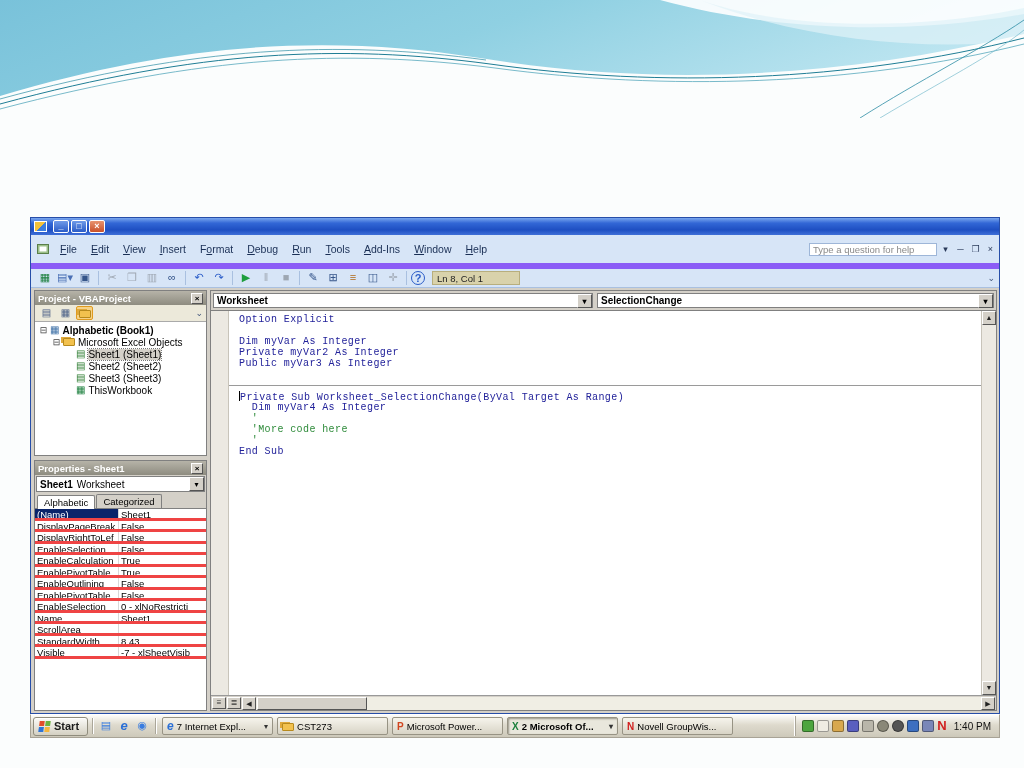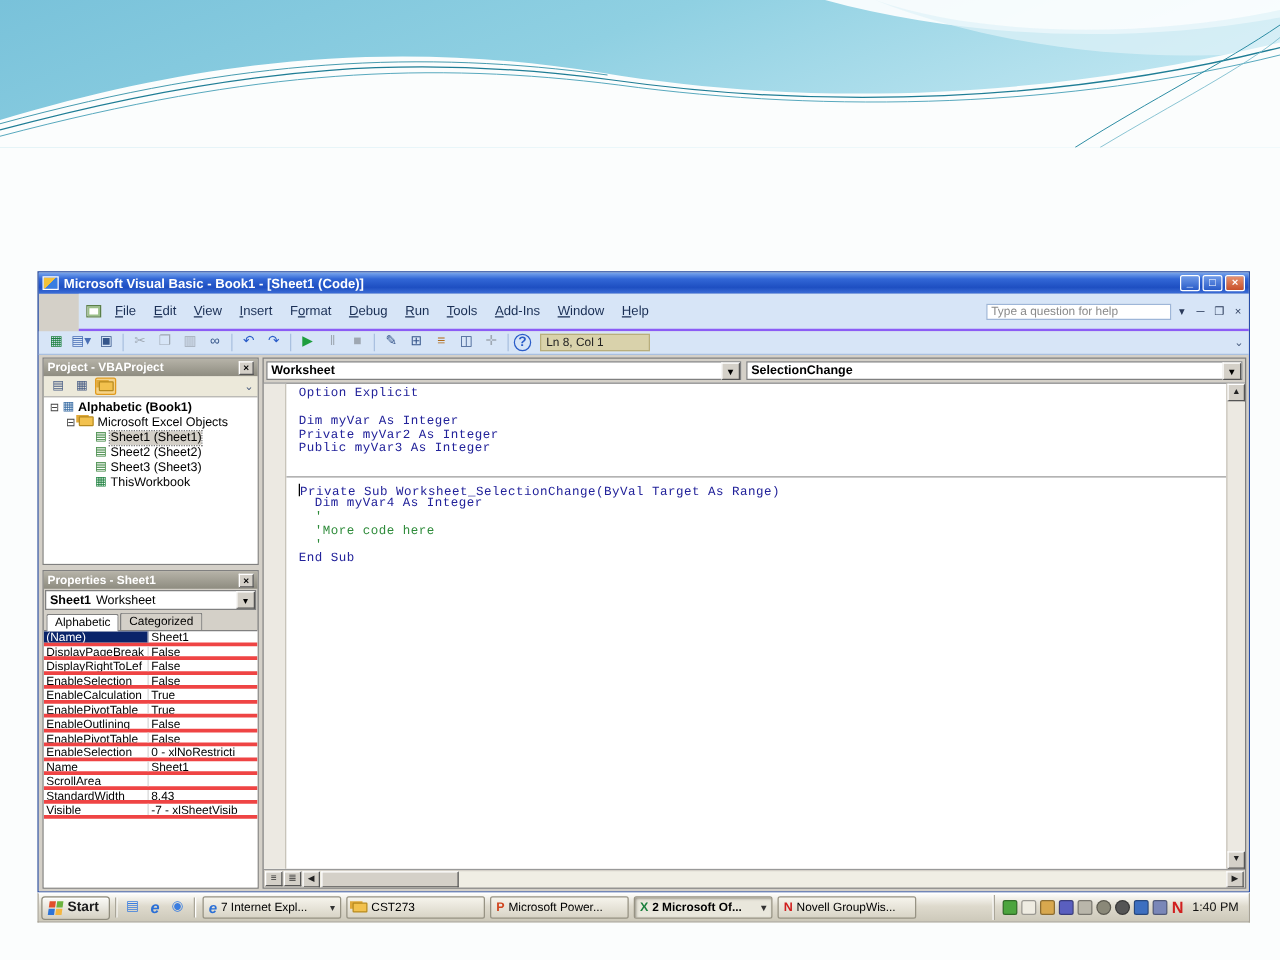--- a/index.html
+++ b/index.html
@@ -25,26 +25,26 @@
     display:flex; align-items:center; padding:0 3px; color:#fff; font-weight:bold; font-size:10.5px; }
   .appico { width:13px; height:11px; margin-right:4px; background:linear-gradient(135deg,#f3c13a 0 50%,#3a7de0 50% 100%); border:1px solid #fff; }
   .ttext { flex:1; white-space:nowrap; overflow:hidden; }
   .winbtn { width:16px; height:13px; margin-left:2px; background:linear-gradient(180deg,#6f9ae8,#2a5cc8);
     border:1px solid #fff; border-radius:2px; color:#fff; font-size:9px; line-height:11px;
     text-align:center; cursor:default; }
   .winbtn.close { background:linear-gradient(180deg,#e8936f,#c8502a); }
 
   
   .menubar { height:17px; background:#d7e5f7; display:flex; align-items:center; padding:14px 2px;
-    border-bottom:2px solid #8b5cf6; font-size:10.5px; color:#1a2f55;margin-left:32px; }
+    border-bottom:6px solid #8b5cf6; font-size:10.5px; color:#1a2f55; }
   .childico { width:12px; height:10px; margin:0 4px; background:#fff; border:1px solid #5a7f4a;
     box-shadow:inset 0 0 0 1.5px #9cc08a; }
   .menu-item { padding:1px 7px; cursor:default; }
   .menu-item u { text-decoration:underline; }
-  .helpbox { margin-left:auto; width:148px; height:13px; background:#fff; border:1px solid #9eb6d8;
+  .helpbox { margin-left:auto; width:128px; height:13px; background:#fff; border:1px solid #9eb6d8;
     color:#8a8a8a; font-size:9.5px; padding:0 3px; line-height:12px; white-space:nowrap; overflow:hidden; }
   .mini { width:13px; height:13px; margin-left:2px; text-align:center; line-height:12px; font-size:9px;
     color:#2a3a5a; }
 
   
   .toolbar { height:19px; background:#d7e5f7; border-bottom:1px solid #a9c0e0; display:flex;
     align-items:center; padding:0 4px; }
   .tb-btn { width:18px; height:16px; margin:0 1px; text-align:center; line-height:15px; font-size:11px;
     cursor:default; border-radius:2px; }
   .tb-btn.dis { opacity:.38; }
@@ -177,21 +177,20 @@
     <path d="M880,118 C940,82 995,54 1024,30" fill="none" stroke="#79bccd" stroke-width="0.7"></path>
   </svg>
 
 
   <div class="shot">
 
     <div class="vbwin">
 
       <div class="tbar">
         <span class="appico"></span>
-        <span class="ttext">Microsoft Visual Basic - Book1 - [Sheet1 (Code)]</span>
         <span class="winbtn">_</span>
         <span class="winbtn">□</span>
         <span class="winbtn close">×</span>
       </div>
 
       <div class="menubar">
         <span class="childico"></span>
         <div id="menus" style="display:flex">
             <span class="menu-item"><u>F</u>ile</span>
             <span class="menu-item"><u>E</u>dit</span>

